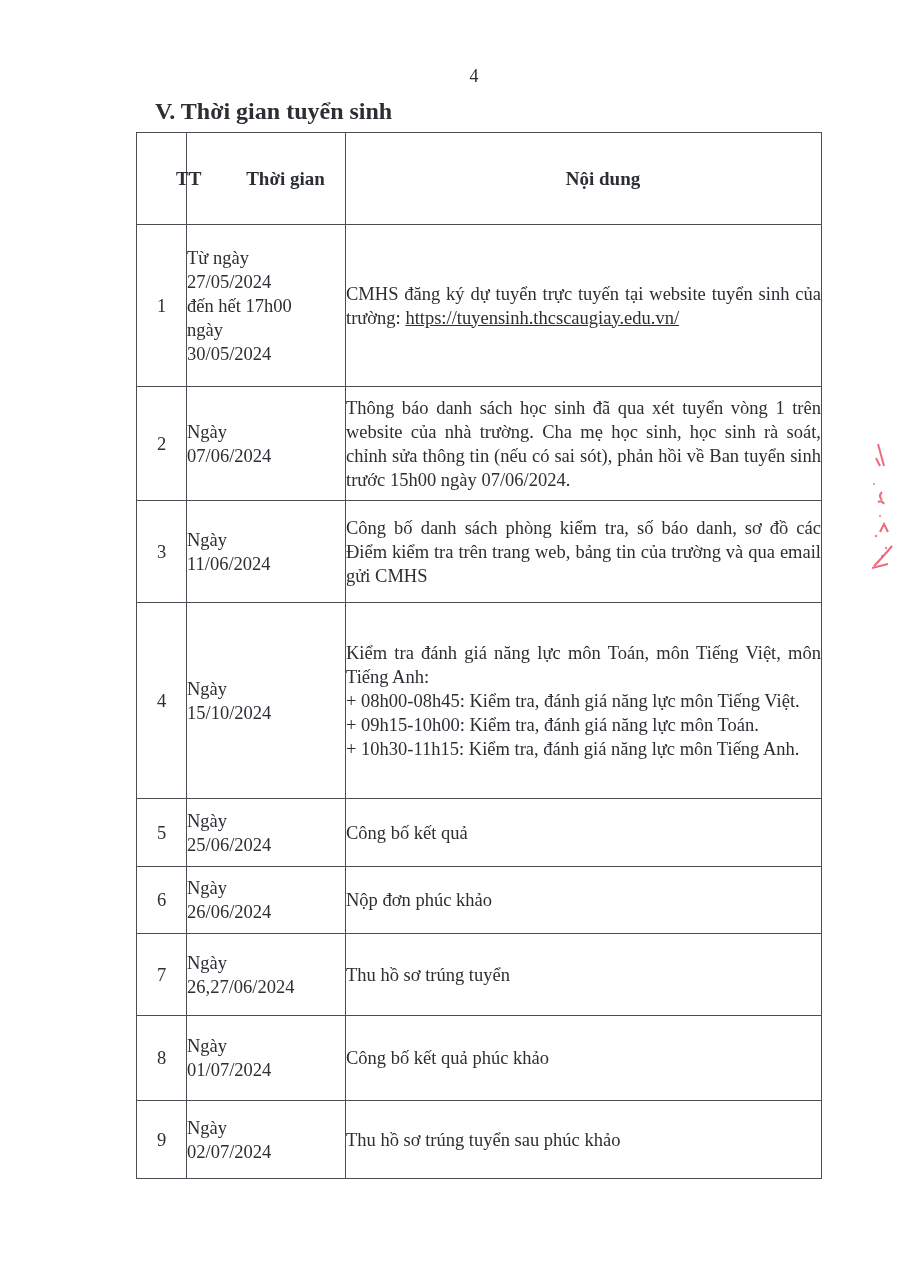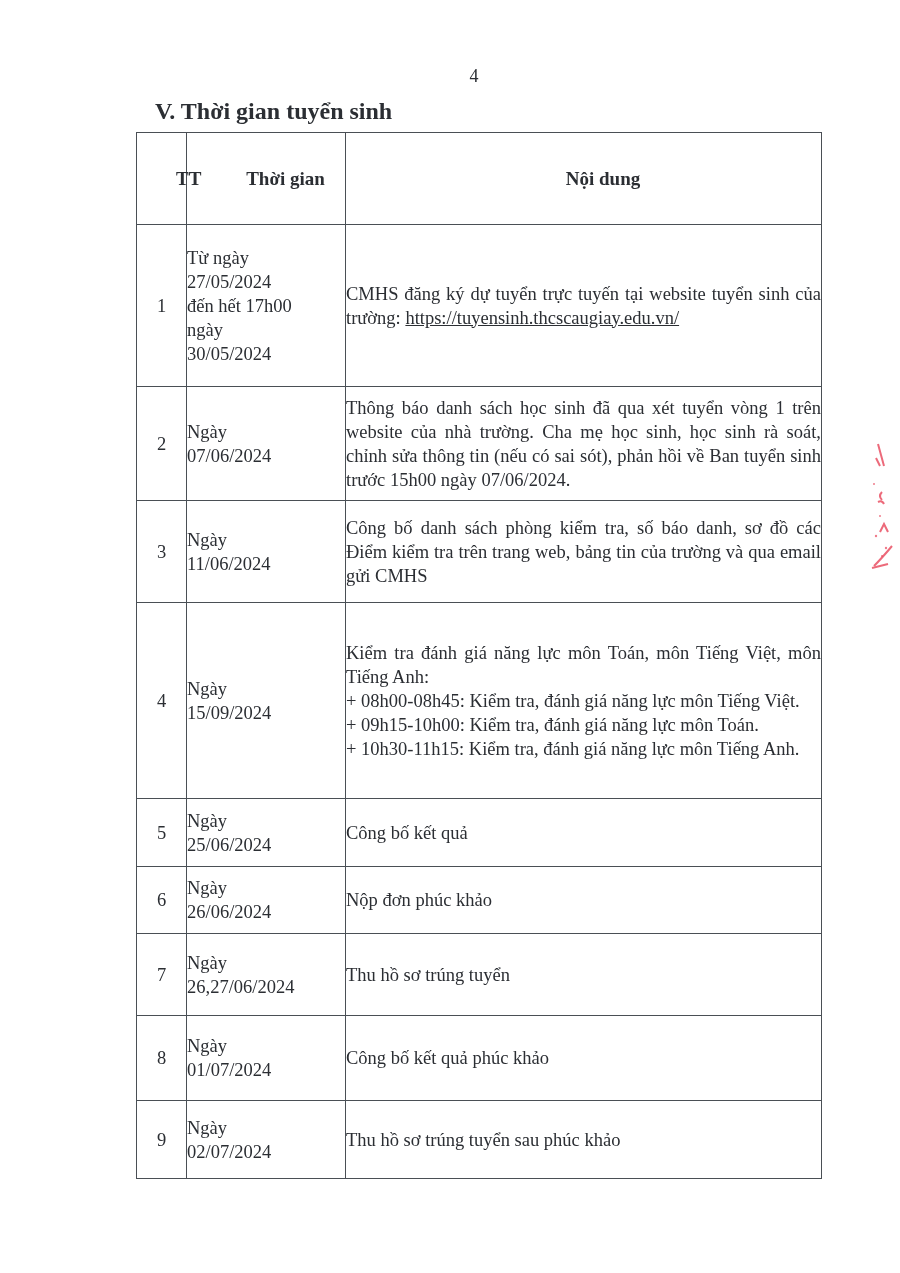--- a/index.html
+++ b/index.html
@@ -89,21 +89,21 @@
         <span style="display:block">Ngày</span>
         <span style="display:block">11/06/2024</span>
       </td>
       <td class="content">Công bố danh sách phòng kiểm tra, số báo danh, sơ đồ các Điểm kiểm tra trên trang web, bảng tin của trường và qua email gửi CMHS</td>
     </tr>
 
     <tr style="height:196px">
       <td class="tt">4</td>
       <td class="time">
         <span style="display:block">Ngày</span>
-        <span style="display:block">15/09/2024</span>
+        <span style="display:block">15/10/2024</span>
       </td>
       <td class="content">
         <span class="line">Kiểm tra đánh giá năng lực môn Toán, môn Tiếng Việt, môn Tiếng Anh:</span>
         <span class="line">+ 08h00-08h45: Kiểm tra, đánh giá năng lực môn Tiếng Việt.</span>
         <span class="line">+ 09h15-10h00: Kiểm tra, đánh giá năng lực môn Toán.</span>
         <span class="line">+ 10h30-11h15: Kiểm tra, đánh giá năng lực môn Tiếng Anh.</span>
       </td>
     </tr>
 
     <tr style="height:68px">

